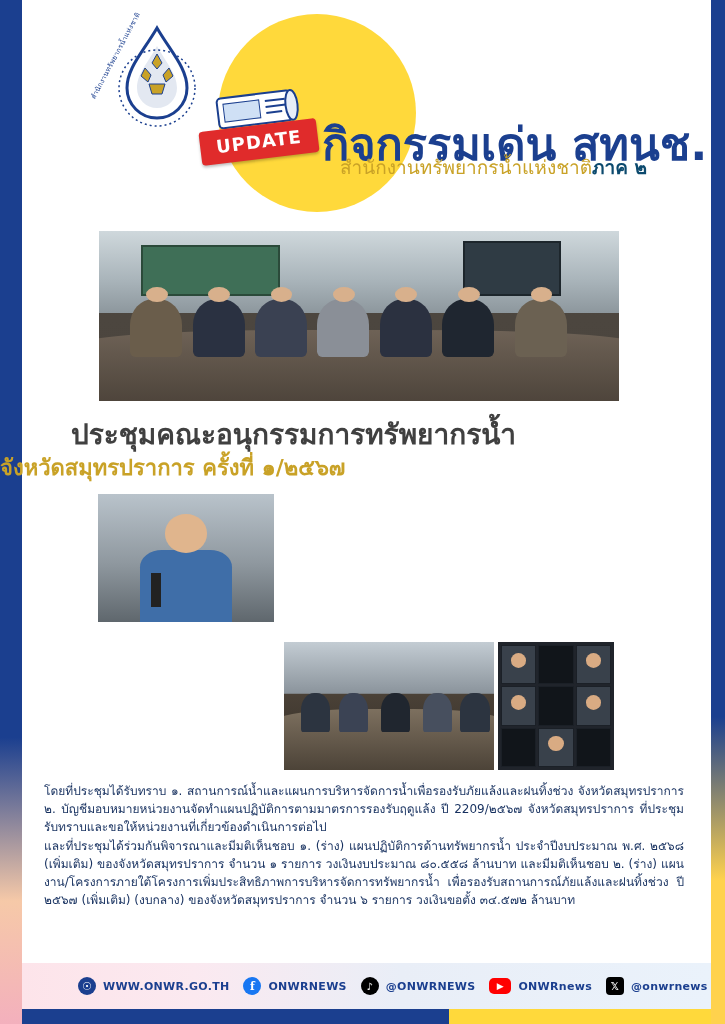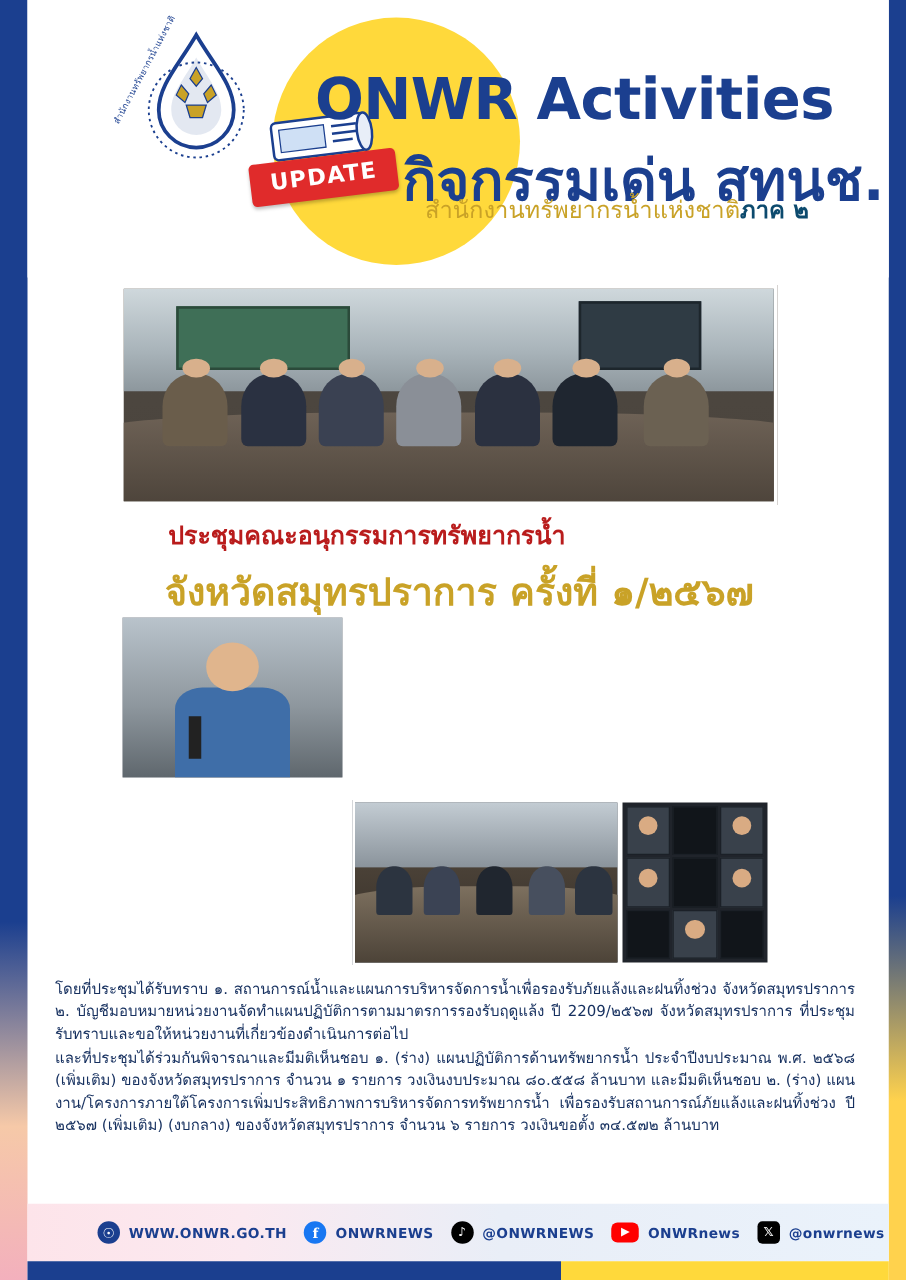--- a/index.html
+++ b/index.html
@@ -109,25 +109,25 @@
     position:absolute;bottom:26%;width:10%;height:34%;border-radius:45% 45% 10% 10%;
     background:#2b3340;
   }
   .hero .head{
     position:absolute;width:4.2%;height:9%;border-radius:50%;
     background:#d8b08c;
   }
   
   .sec-title1{
     position:absolute;left:0;top:412px;width:587px;text-align:center;
-    font-size:20px;font-weight:bold;color:#b91c1c;
+    font-size:28px;font-weight:bold;color:#404040;
   }
   .sec-title2{
-    position:absolute;left:0;top:450px;width:603px;text-align:right;
-    font-size:30px;font-weight:bold;color:#c9a227;
+    position:absolute;left:0;top:450px;width:603px;text-align:left;
+    font-size:22px;font-weight:bold;color:#c9a227;
   }
   
   .intro-photo{
     position:absolute;left:96px;top:492px;width:176px;height:128px;
     border:2px solid #ffffff;overflow:hidden;background:#8a8f96;
   }
   .intro-photo .bg{position:absolute;inset:0;background:linear-gradient(180deg,#b9c3cb 0%,#8e979e 55%,#5f676d 100%);}
   .intro-photo .man-head{position:absolute;left:38%;top:16%;width:24%;height:30%;border-radius:50%;background:#e0b58d;}
   .intro-photo .man-body{position:absolute;left:24%;top:44%;width:52%;height:56%;border-radius:24% 24% 0 0;background:#3f6ea8;}
   .intro-photo .mic{position:absolute;left:30%;top:62%;width:6%;height:26%;background:#222;}
@@ -211,21 +211,20 @@
       <svg width="88" height="46" viewBox="0 0 88 46" xmlns="http://www.w3.org/2000/svg">
         <rect x="4" y="6" width="74" height="30" rx="4" fill="#ffffff" stroke="#1b3f8f" stroke-width="2"></rect>
         <rect x="10" y="12" width="36" height="18" fill="#cfe0f5" stroke="#1b3f8f" stroke-width="1"></rect>
         <line x1="52" y1="14" x2="72" y2="14" stroke="#1b3f8f" stroke-width="2"></line>
         <line x1="52" y1="20" x2="72" y2="20" stroke="#1b3f8f" stroke-width="2"></line>
         <line x1="52" y1="26" x2="68" y2="26" stroke="#1b3f8f" stroke-width="2"></line>
         <ellipse cx="78" cy="21" rx="6" ry="15" fill="#e8eef8" stroke="#1b3f8f" stroke-width="2"></ellipse>
       </svg>
     </div>
 
-    <div class="title-main">ONWR Activities</div>
     <div class="title-sub">กิจกรรมเด่น สทนช.</div>
     <div class="title-org">
       <span>สำนักงานทรัพยากรน้ำแห่งชาติ</span><span class="reg">ภาค ๒</span>
     </div>
     <div class="update-badge">UPDATE</div>
   </div>
 
   <div class="hero">
     <div class="room">
       <div class="wallpanel"></div>

